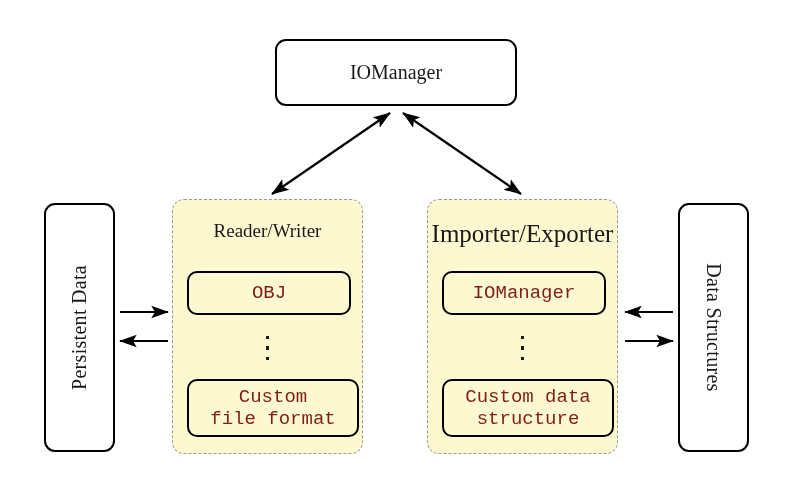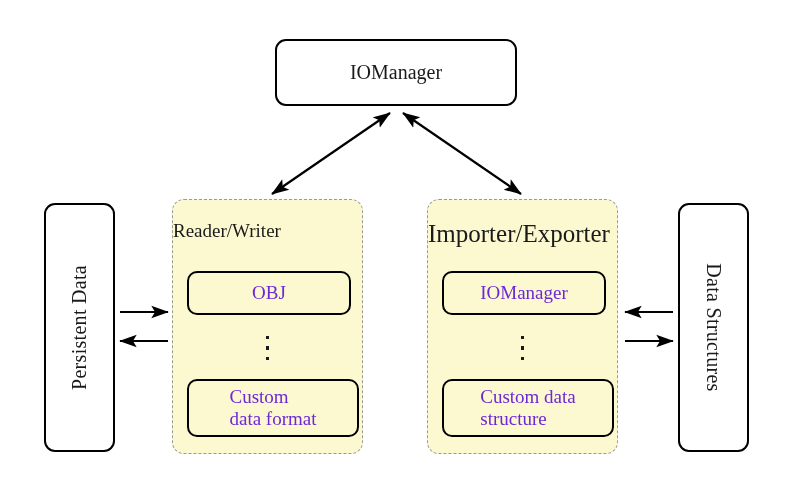--- a/index.html
+++ b/index.html
@@ -65,41 +65,42 @@
     border-radius: 12px;
   }
   #panel-readerwriter { left: 172px; top: 199px; width: 191px; height: 255px; }
   #panel-importexport { left: 427px; top: 199px; width: 191px; height: 255px; }
 
   .panel-title {
     position: absolute;
     left: 0;
     right: 0;
     top: 20px;
-    text-align: left;
+    text-align: center;
     font-size: 19px;
     color: #1a1a1a;
     white-space: nowrap;
   }
   #panel-importexport .panel-title { font-size: 25px; }
 
   
   .module-box {
     position: absolute;
     box-sizing: border-box;
     background: #fcf8d0;
     border: 2.6px solid #000000;
     border-radius: 10px;
     display: flex;
     align-items: center;
     justify-content: center;
-    text-align: left;
+    text-align: center;
     font-size: 19px;
-    color: #6d28d9;
+    color: #7f1d1d;
     line-height: 1.18;
+    font-family: Liberation Mono, monospace;
   }
   .module-top    { left: 14px; top: 71px;  width: 164px; height: 44px; }
   .module-bottom { left: 14px; top: 179px; width: 172px; height: 58px; }
 
   
   .vdots {
     position: absolute;
     left: 0; right: 0;
     top: 126px;
     height: 44px;
@@ -166,21 +167,21 @@
 
     <div class="vdots">
       <i></i>
       <i></i>
       <i></i>
     </div>
 
     <div class="module-box module-bottom">
       <span>
         <span>Custom</span><br>
-        <span>data format</span>
+        <span>file format</span>
       </span>
     </div>
   </div>
 
   <div class="panel" id="panel-importexport">
 
     <div class="panel-title">Importer/Exporter</div>
 
     <div class="module-box module-top">
       <span>IOManager</span>

